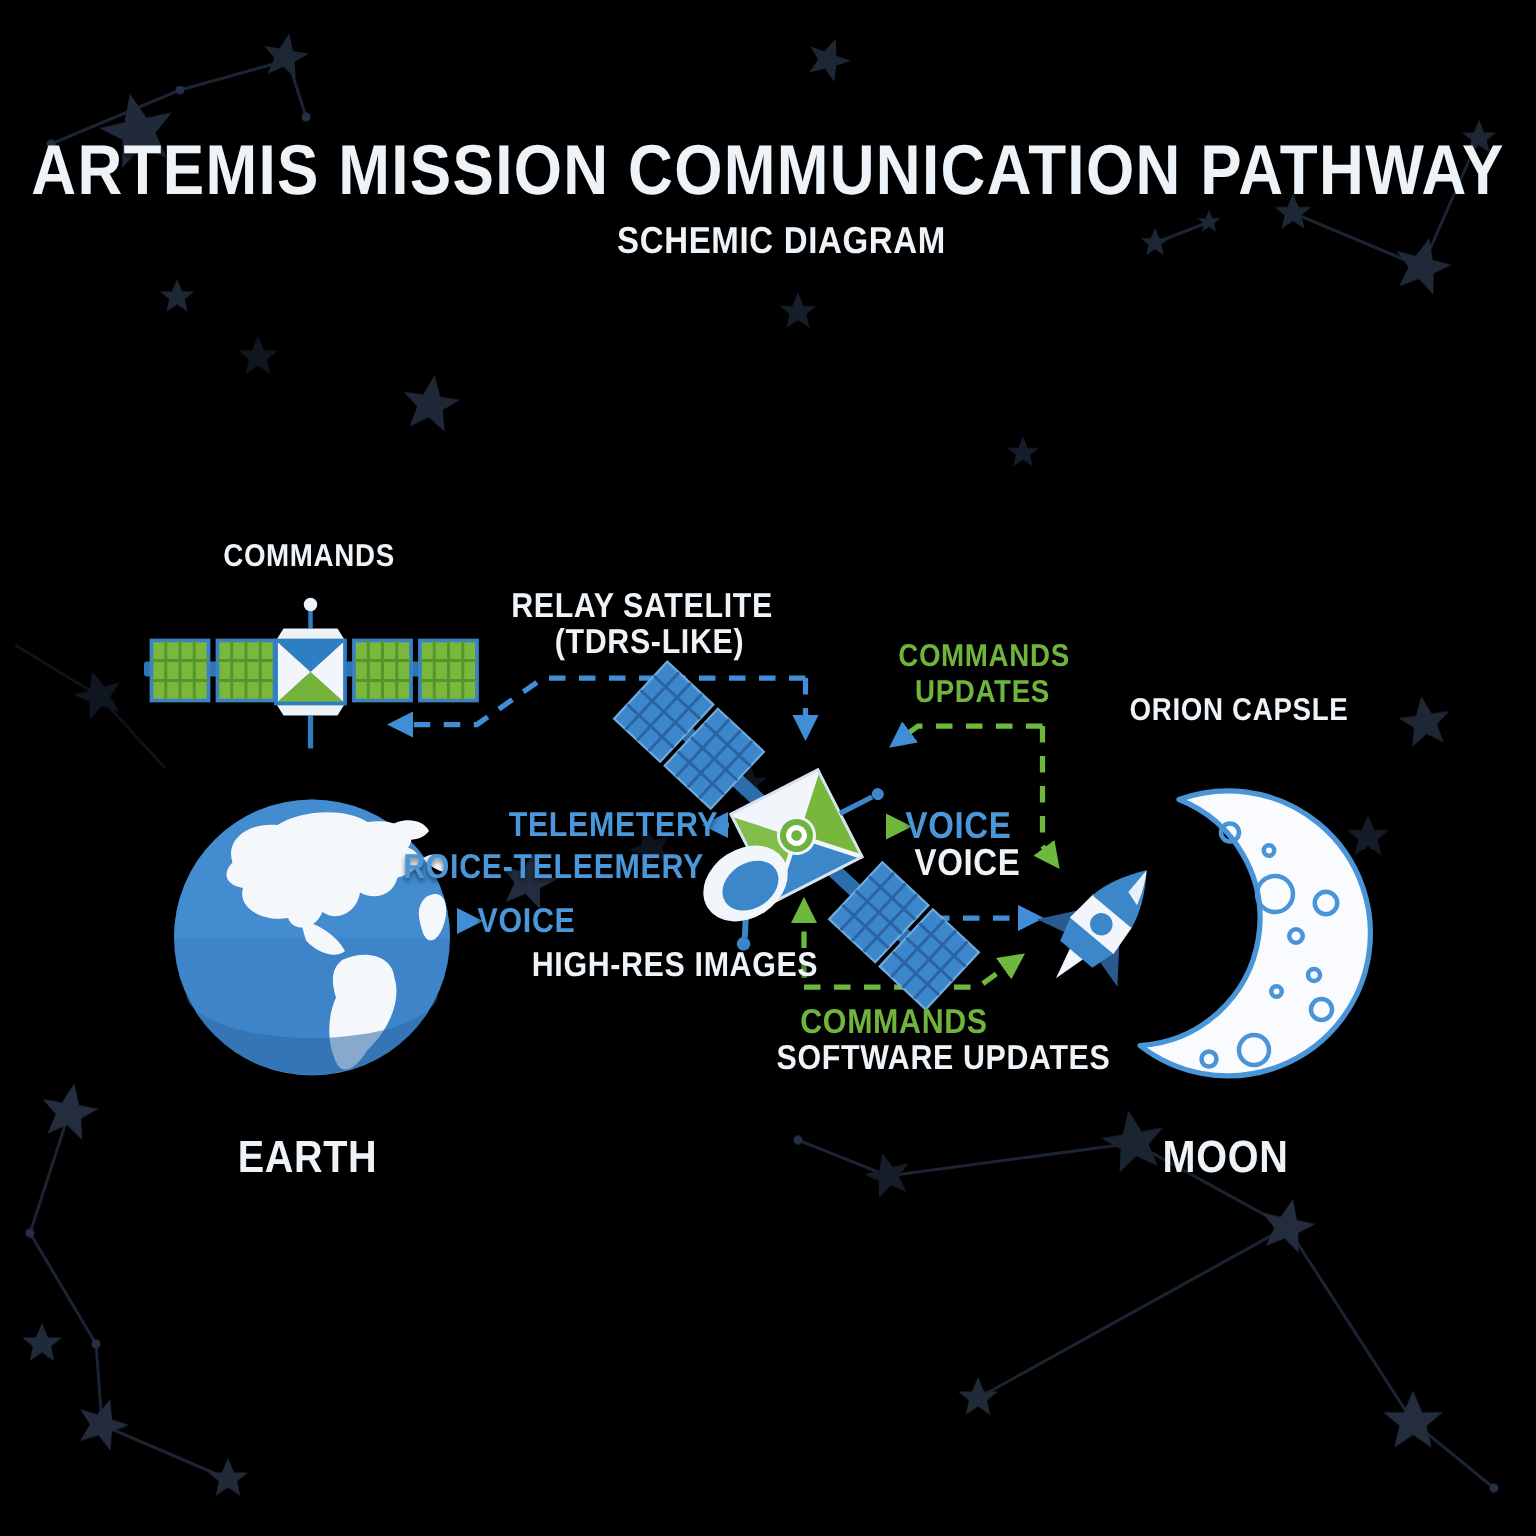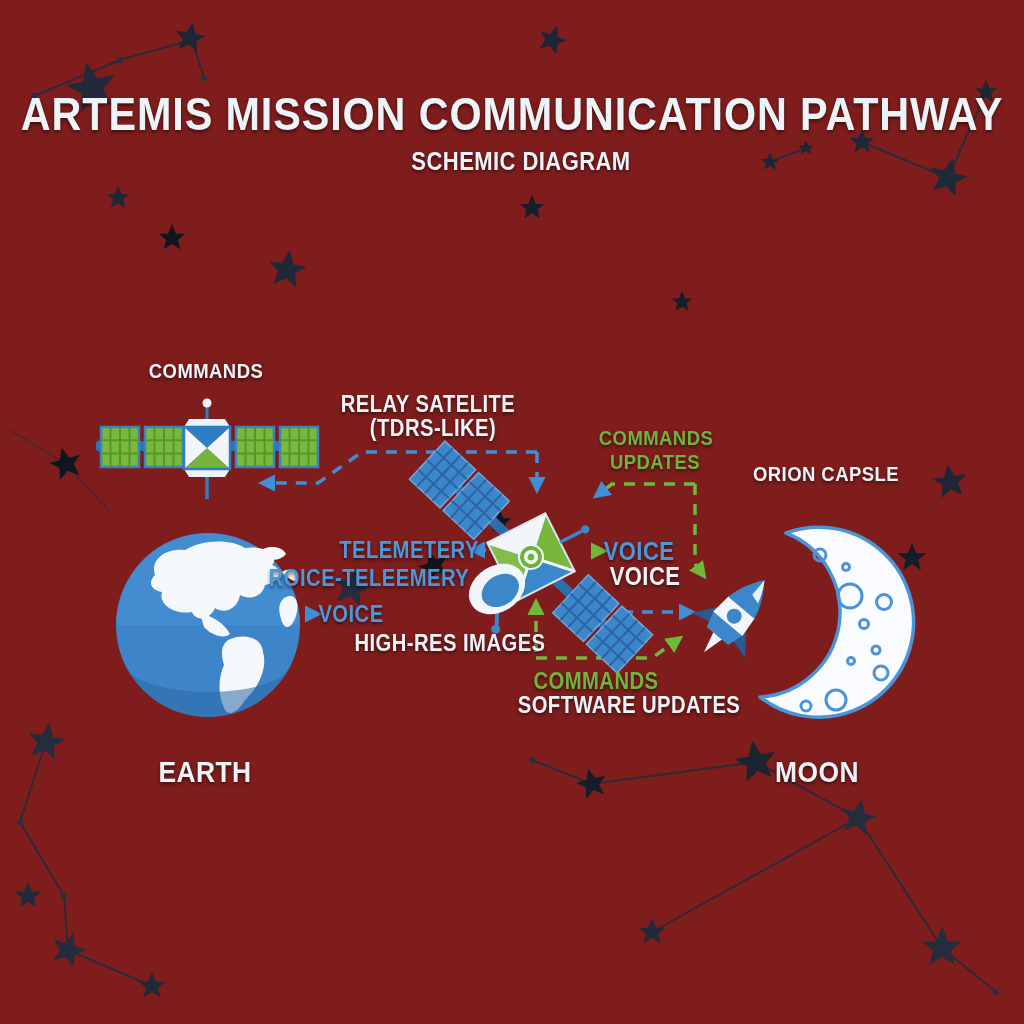--- a/index.html
+++ b/index.html
@@ -1,18 +1,18 @@
 <!DOCTYPE html>
 <html><head>
 <meta charset="utf-8">
 <style>
   html,body{margin:0;padding:0;background:#0e1420;}
   .stage{
     position:relative;width:1024px;height:1024px;overflow:hidden;
-    background:#7f1d1d;
+    background:#000000;
     font-family:"Liberation Sans","DejaVu Sans",sans-serif;
   }
   svg.layer{position:absolute;left:0;top:0;width:1024px;height:1024px;}
   .label{
     position:absolute;font-weight:bold;white-space:nowrap;
     transform:translate(-50%,-50%) scaleX(0.88);
     text-shadow:0 2px 4px rgba(0,0,0,.55);
     letter-spacing:.5px;
   }
   .c-white{color:#eef3f8}

